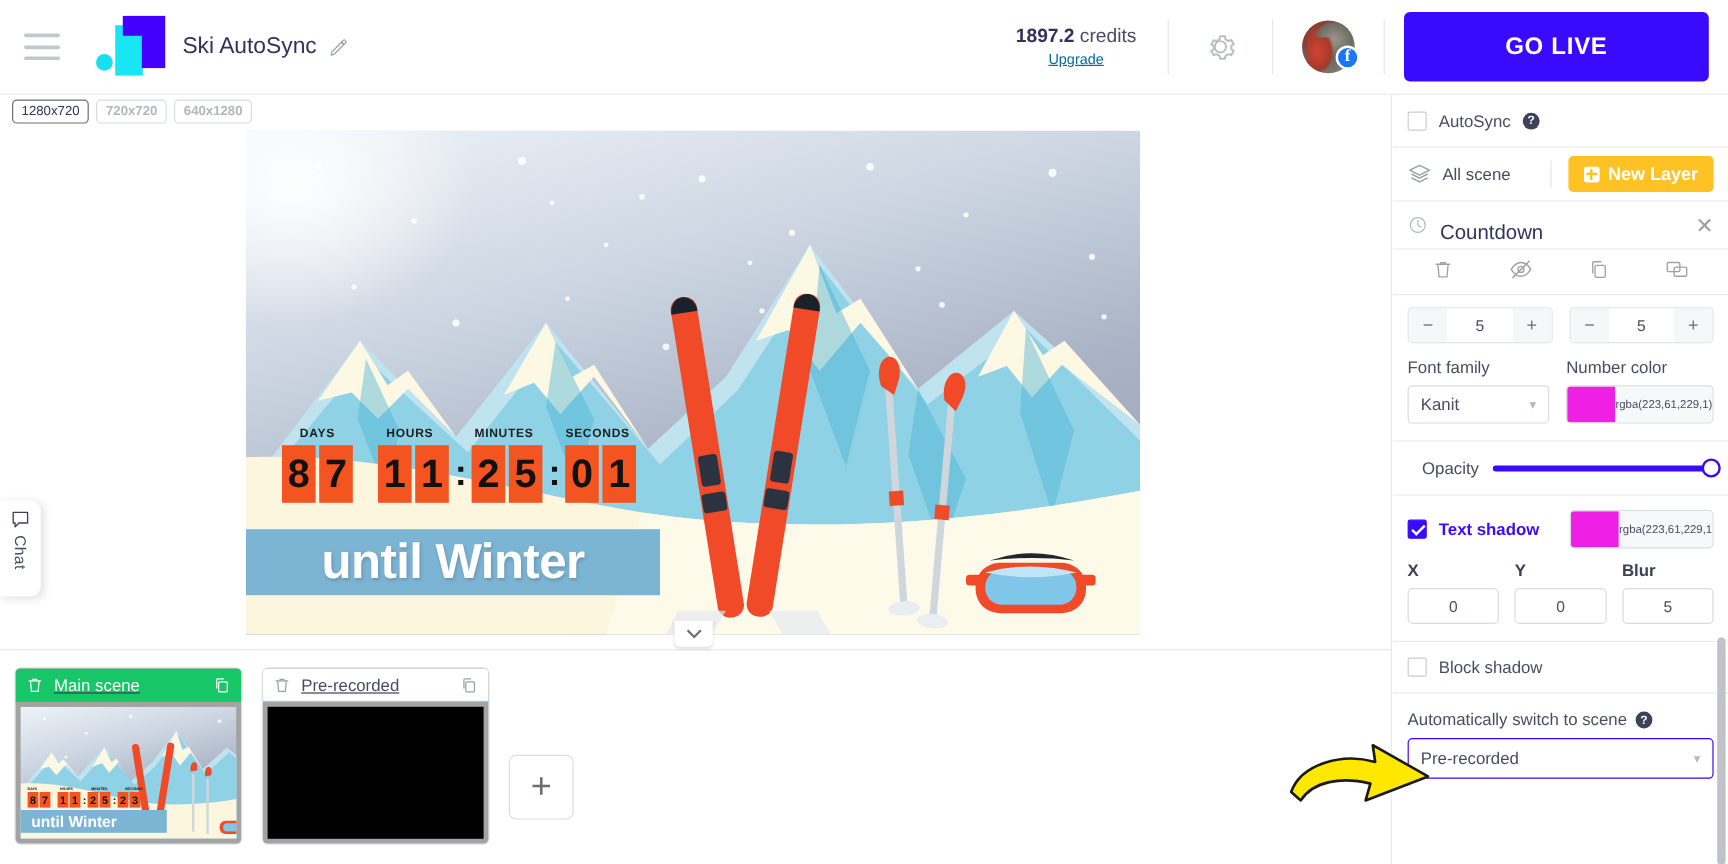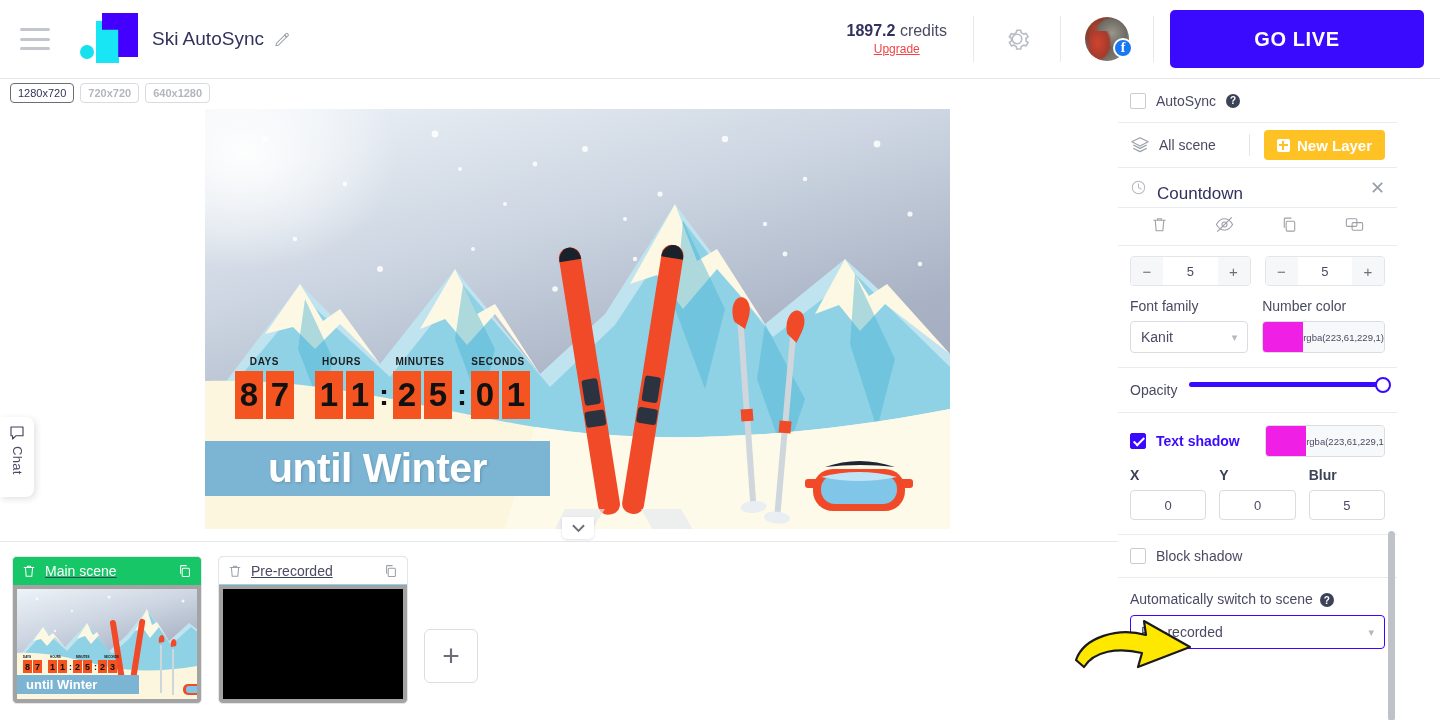--- a/index.html
+++ b/index.html
@@ -32,21 +32,21 @@
     transform: rotate(180deg);
   }
   .proj-title { margin-left:14px; font-size:19px; color:#32325d; font-weight:400; }
   .edit-pencil { margin-left:10px; width:16px; height:16px; cursor:pointer; }
 
   .topright { margin-left:auto; display:flex; align-items:center; height:100%; }
   .credits-box { text-align:left; padding:0 26px; border-right:1px solid #e6e8ec;
      display:flex; flex-direction:column; align-items:center; justify-content:center; height:46px; }
   .credits-line { font-size:16px; color:#4a4a63; }
   .credits-amount { font-weight:bold; color:#32325d; }
-  .upgrade-link { font-size:12px; color:#ef4444; text-decoration:underline; cursor:pointer; margin-top:2px;}
+  .upgrade-link { font-size:12px; color:#0369a1; text-decoration:underline; cursor:pointer; margin-top:2px;}
   .gear-wrap { padding:0 28px; border-right:1px solid #e6e8ec; height:46px;
      display:flex; align-items:center; cursor:pointer;}
   .avatar-wrap { padding:0 24px; border-right:1px solid #e6e8ec; height:46px;
      display:flex; align-items:center; position:relative; cursor:pointer;}
   .avatar { width:44px; height:44px; border-radius:50%; position:relative; overflow:hidden;
     background: radial-gradient(circle at 30% 30%, #b9442f 0%, #8a3c2e 25%, #6d6a63 55%, #8d8b7e 100%);
   }
   .avatar::after{ content:""; position:absolute; left:4px; top:14px; width:22px;height:30px;
      background:radial-gradient(ellipse at 40% 40%, #d1432f 0%, #a33b2c 60%, rgba(0,0,0,0) 75%); }
   .avatar::before{ content:""; position:absolute; right:2px; top:2px; width:30px;height:28px;
@@ -123,21 +123,21 @@
   .mini-digit { width:9px; height:13px; background:#f4541f; color:#111; font-size:9px;
      font-weight:bold; display:flex; align-items:center; justify-content:center; margin-right:1px;}
   .mini-colon{font-size:9px;font-weight:bold;color:#111;margin:0 1px;}
   .mini-gap{width:5px;}
   .mini-labels{position:absolute;left:6px;bottom:40px;display:flex;font-size:3px;font-weight:bold;color:#111;}
   .mini-bar { position:absolute; left:0; bottom:5px; width:122px; height:19px; background:#7cb4d4;
      display:flex; align-items:center; padding-left:9px; }
   .mini-bar span{ font-size:13px; font-weight:bold; color:#fff; }
 
   
-  .rpanel { position:absolute; top:79px; left:1118px; width:279px; height:641px;
+  .rpanel { position:absolute; top:79px; left:1161px; width:279px; height:641px;
      background:#fff; overflow:hidden;}
   .rrow { border-bottom:1px solid #e9ebef; }
   .autosync { height:44px; display:flex; align-items:center; padding-left:12px; gap:10px;}
   .chk { width:16px; height:16px; border:1.5px solid #c9ccd2; border-radius:2px; background:#fff;
      display:inline-block; flex:none; cursor:pointer;}
   .chk.on { background:#3a0aff; border-color:#3a0aff; position:relative;}
   .chk.on::after{content:"";position:absolute;left:5px;top:1px;width:4px;height:9px;
      border:solid #fff;border-width:0 2px 2px 0;transform:rotate(45deg);}
   .lbl { font-size:14px; color:#4a4a63; }
   .help-i { width:14px;height:14px;border-radius:50%;background:#3c4257;color:#fff;font-size:10px;
@@ -165,21 +165,21 @@
   .stepper .sval{flex:1;display:flex;align-items:center;justify-content:center;font-size:13px;color:#4a4a63;background:#fff;}
   .fieldrow { display:flex; gap:14px; padding:0 12px 14px 12px;}
   .field { flex:1; }
   .field .flbl { font-size:14px; color:#4a4a63; margin-bottom:7px; display:block;}
   .selbox { height:32px; border:1px solid #d9dce1; border-radius:4px; display:flex; align-items:center;
      padding:0 10px; font-size:14px; color:#4a4a63; cursor:pointer; background:#fff;}
   .selbox .caret{margin-left:auto;color:#b4b8bf;font-size:11px;}
   .colorbox { height:32px; border:1px solid #d9dce1; border-radius:4px; display:flex; overflow:hidden; cursor:pointer;}
   .colorswatch{ width:40px; background:#f01fe5;}
   .colorval{flex:1;display:flex;align-items:center;justify-content:center;font-size:9.5px;color:#4a4a63;background:#f7f8fa;}
-  .opacityrow{display:flex;gap:12px;padding:14px 14px 14px 12px;}
+  .opacityrow{display:flex;align-items:center;gap:12px;padding:14px 14px 14px 24px;}
   .slider{flex:1;height:5px;border-radius:3px;background:#3a0aff;position:relative;cursor:pointer;}
   .slider .knob{position:absolute;right:-8px;top:50%;transform:translateY(-50%);width:16px;height:16px;
      border-radius:50%;background:#fff;border:2.5px solid #3a0aff;}
   .tsrow{display:flex;align-items:center;gap:10px;padding:12px 12px 10px 12px;}
   .tsrow .lbl{color:#3a0aff;font-weight:bold;font-size:14px;}
   .tsrow .colorbox{width:120px;margin-left:auto;}
   .xyb{display:flex;gap:13px;padding:0 12px 14px 12px;}
   .xyb .field .flbl{font-weight:bold;color:#3c4257;font-size:14px;}
   .numbox{height:30px;border:1px solid #d9dce1;border-radius:4px;display:flex;align-items:center;
      justify-content:center;font-size:13px;color:#4a4a63;background:#fff;}

